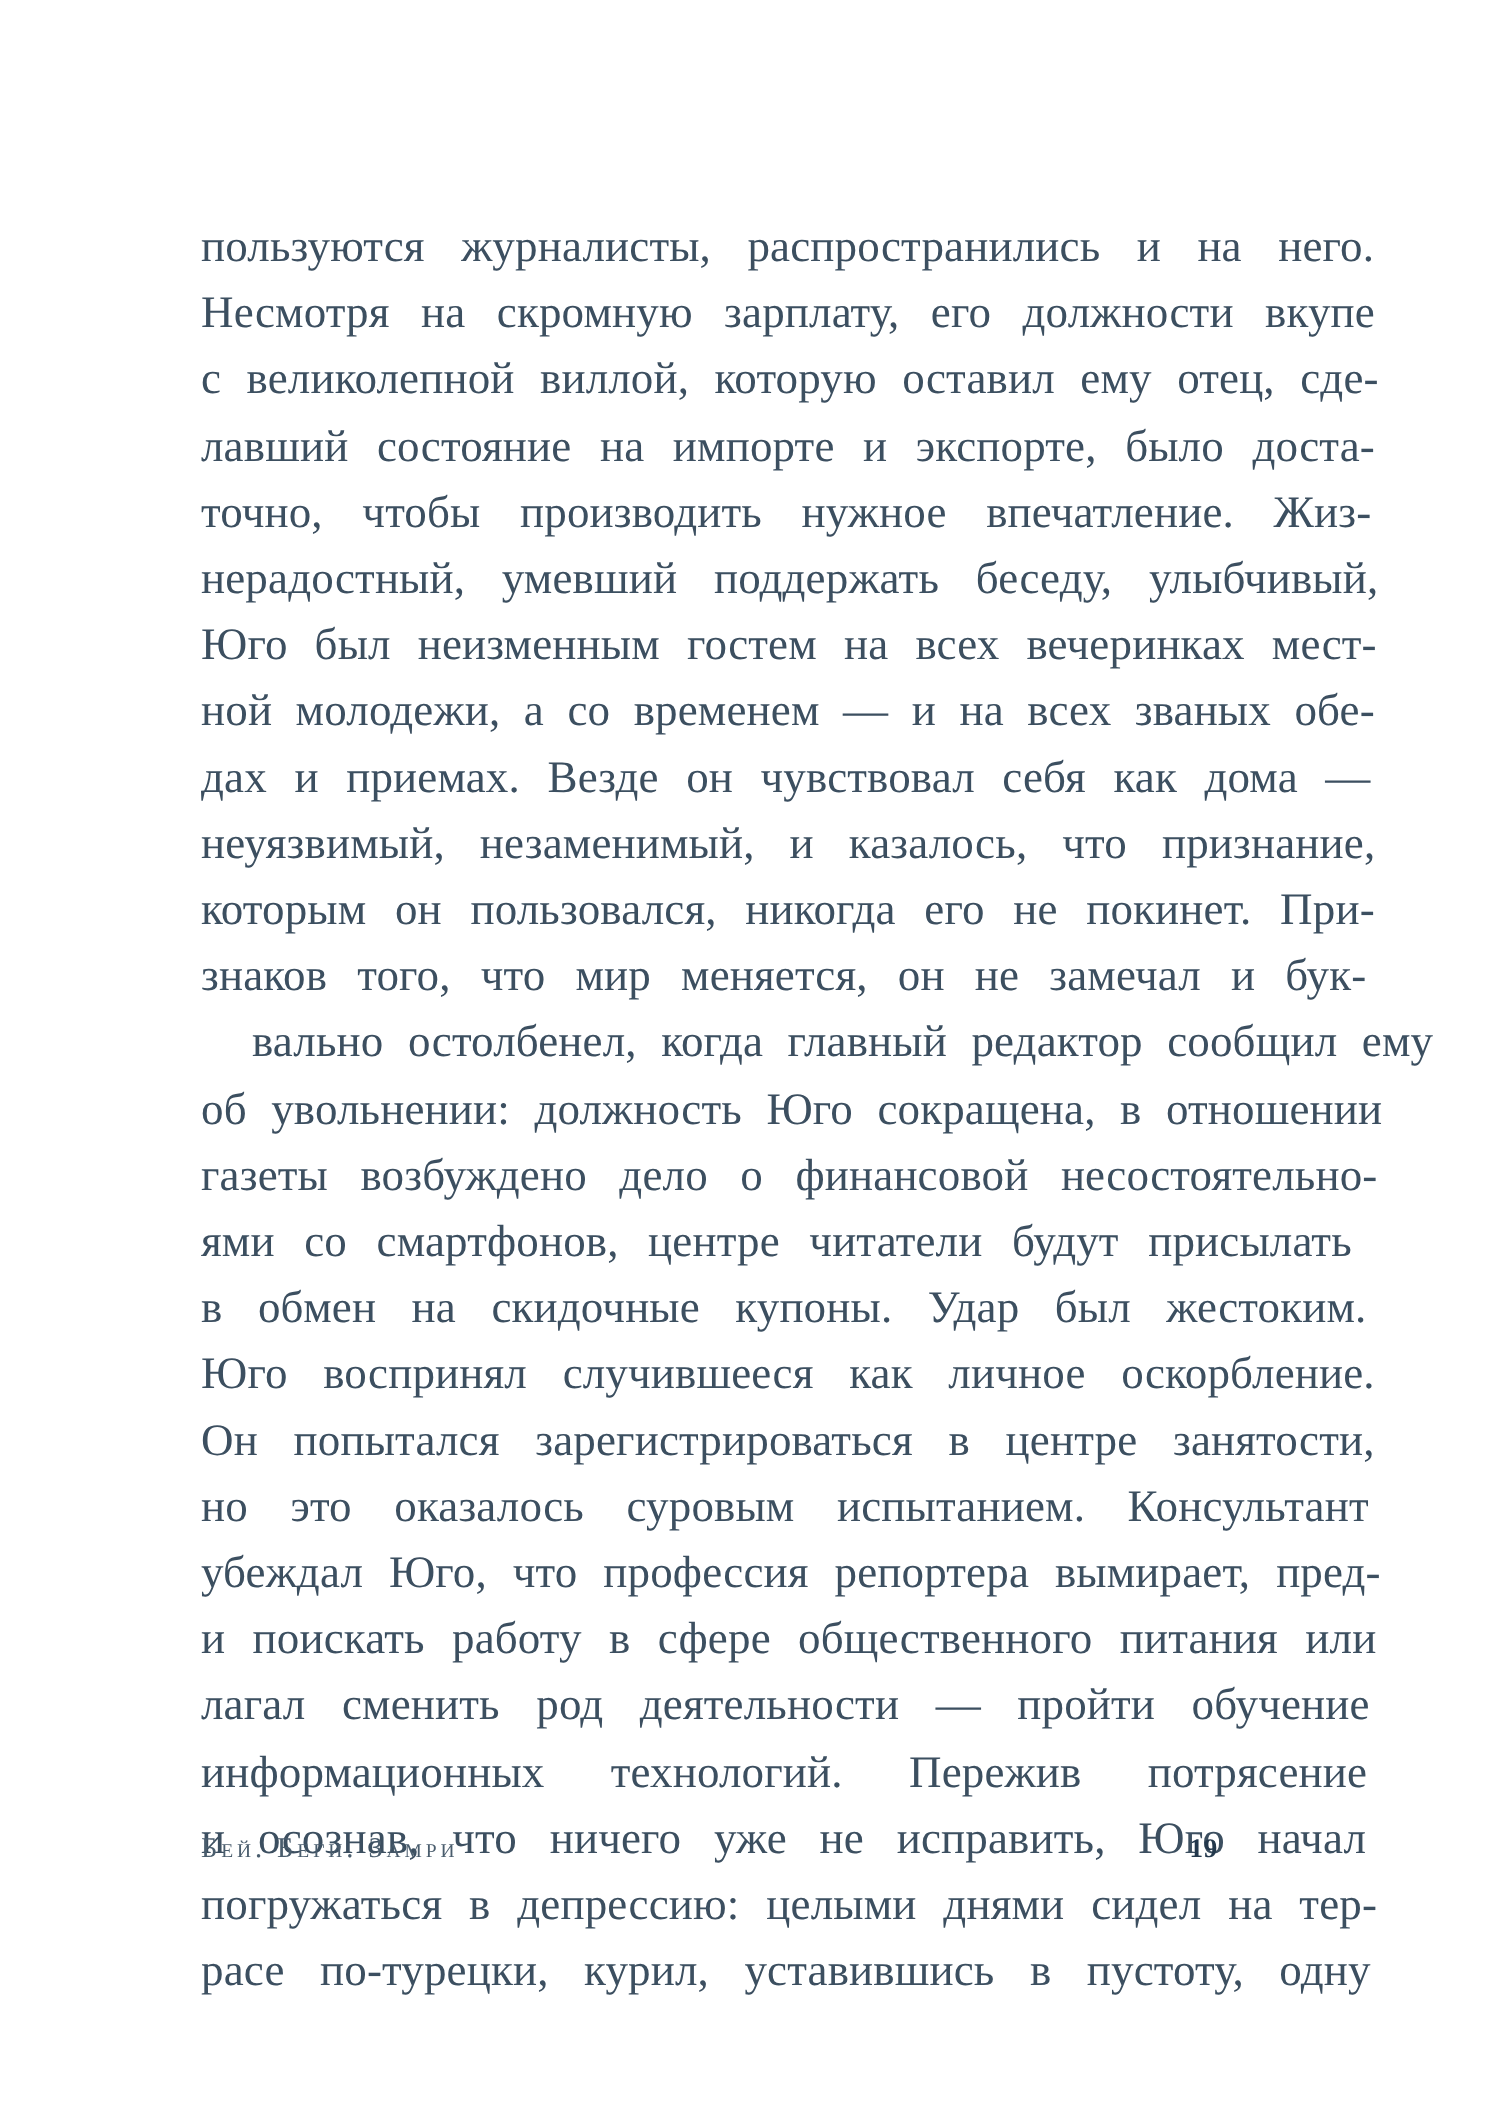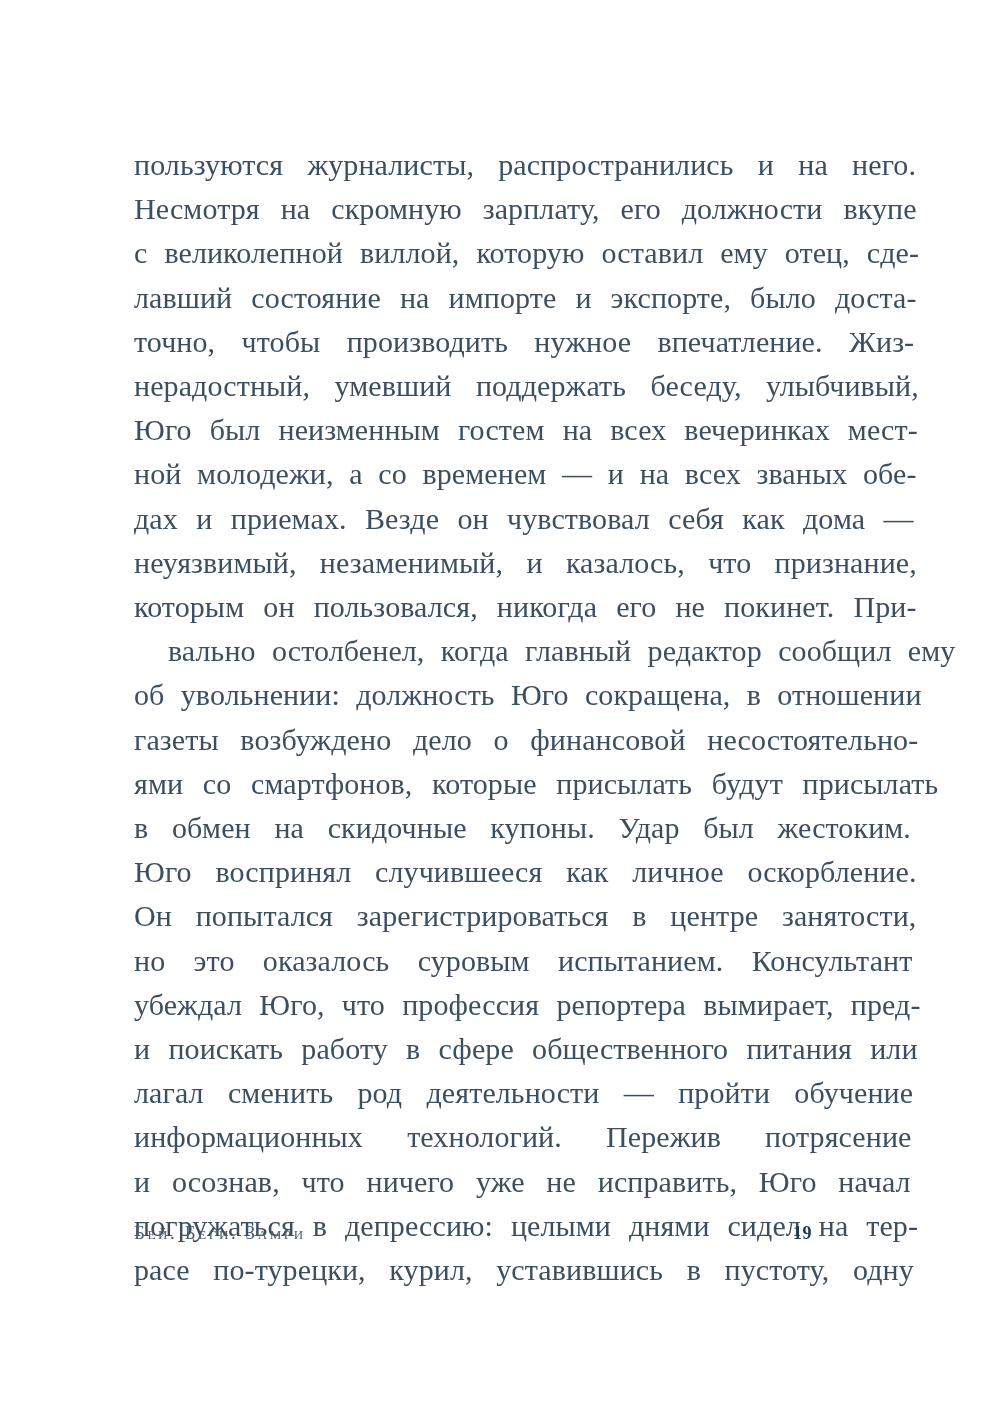--- a/index.html
+++ b/index.html
@@ -72,24 +72,25 @@
     <div class="body-line" style="word-spacing: 13.367px;">Несмотря на скромную зарплату, его должности вкупе</div>
     <div class="body-line" style="word-spacing: 9.377px;">с великолепной виллой, которую оставил ему отец, сде-</div>
     <div class="body-line" style="word-spacing: 11.424px;">лавший состояние на импорте и экспорте, было доста-</div>
     <div class="body-line" style="word-spacing: 18.788px;">точно, чтобы производить нужное впечатление. Жиз-</div>
     <div class="body-line" style="word-spacing: 16.844px;">нерадостный, умевший поддержать беседу, улыбчивый,</div>
     <div class="body-line" style="word-spacing: 10.455px;">Юго был неизменным гостем на всех вечеринках мест-</div>
     <div class="body-line" style="word-spacing: 8.064px;">ной молодежи, а со временем — и на всех званых обе-</div>
     <div class="body-line" style="word-spacing: 10.774px;">дах и приемах. Везде он чувствовал себя как дома —</div>
     <div class="body-line" style="word-spacing: 15.725px;">неуязвимый, незаменимый, и казалось, что признание,</div>
     <div class="body-line" style="word-spacing: 11.489px;">которым он пользовался, никогда его не покинет. При-</div>
+    <div class="body-line" style="word-spacing: 12.467px;">знаков того, что мир меняется, он не замечал и бук-</div>
     <div class="body-line" style="word-spacing: 8.732px; margin-left: 34px;">вально остолбенел, когда главный редактор сообщил ему</div>
     <div class="body-line" style="word-spacing: 8.701px;">об увольнении: должность Юго сокращена, в отношении</div>
     <div class="body-line" style="word-spacing: 14.081px;">газеты возбуждено дело о финансовой несостоятельно-</div>
-    <div class="body-line" style="word-spacing: 12.078px;">ями со смартфонов, которые присылать будут присылать</div>
+    <div class="body-line" style="word-spacing: 12.078px;">ями со смартфонов, центре читатели будут присылать</div>
     <div class="body-line" style="word-spacing: 16.058px;">в обмен на скидочные купоны. Удар был жестоким.</div>
     <div class="body-line" style="word-spacing: 16.172px;">Юго воспринял случившееся как личное оскорбление.</div>
     <div class="body-line" style="word-spacing: 16.194px;">Он попытался зарегистрироваться в центре занятости,</div>
     <div class="body-line" style="word-spacing: 20.759px;">но это оказалось суровым испытанием. Консультант</div>
     <div class="body-line" style="word-spacing: 9.656px;">убеждал Юго, что профессия репортера вымирает, пред-</div>
     <div class="body-line" style="word-spacing: 10.647px;">и поискать работу в сфере общественного питания или</div>
     <div class="body-line" style="word-spacing: 16.714px;">лагал сменить род деятельности — пройти обучение</div>
     <div class="body-line" style="word-spacing: 36.578px;">информационных технологий. Пережив потрясение</div>
     <div class="body-line" style="word-spacing: 14.229px;">и осознав, что ничего уже не исправить, Юго начал</div>
     <div class="body-line" style="word-spacing: 10.286px;">погружаться в депрессию: целыми днями сидел на тер-</div>

